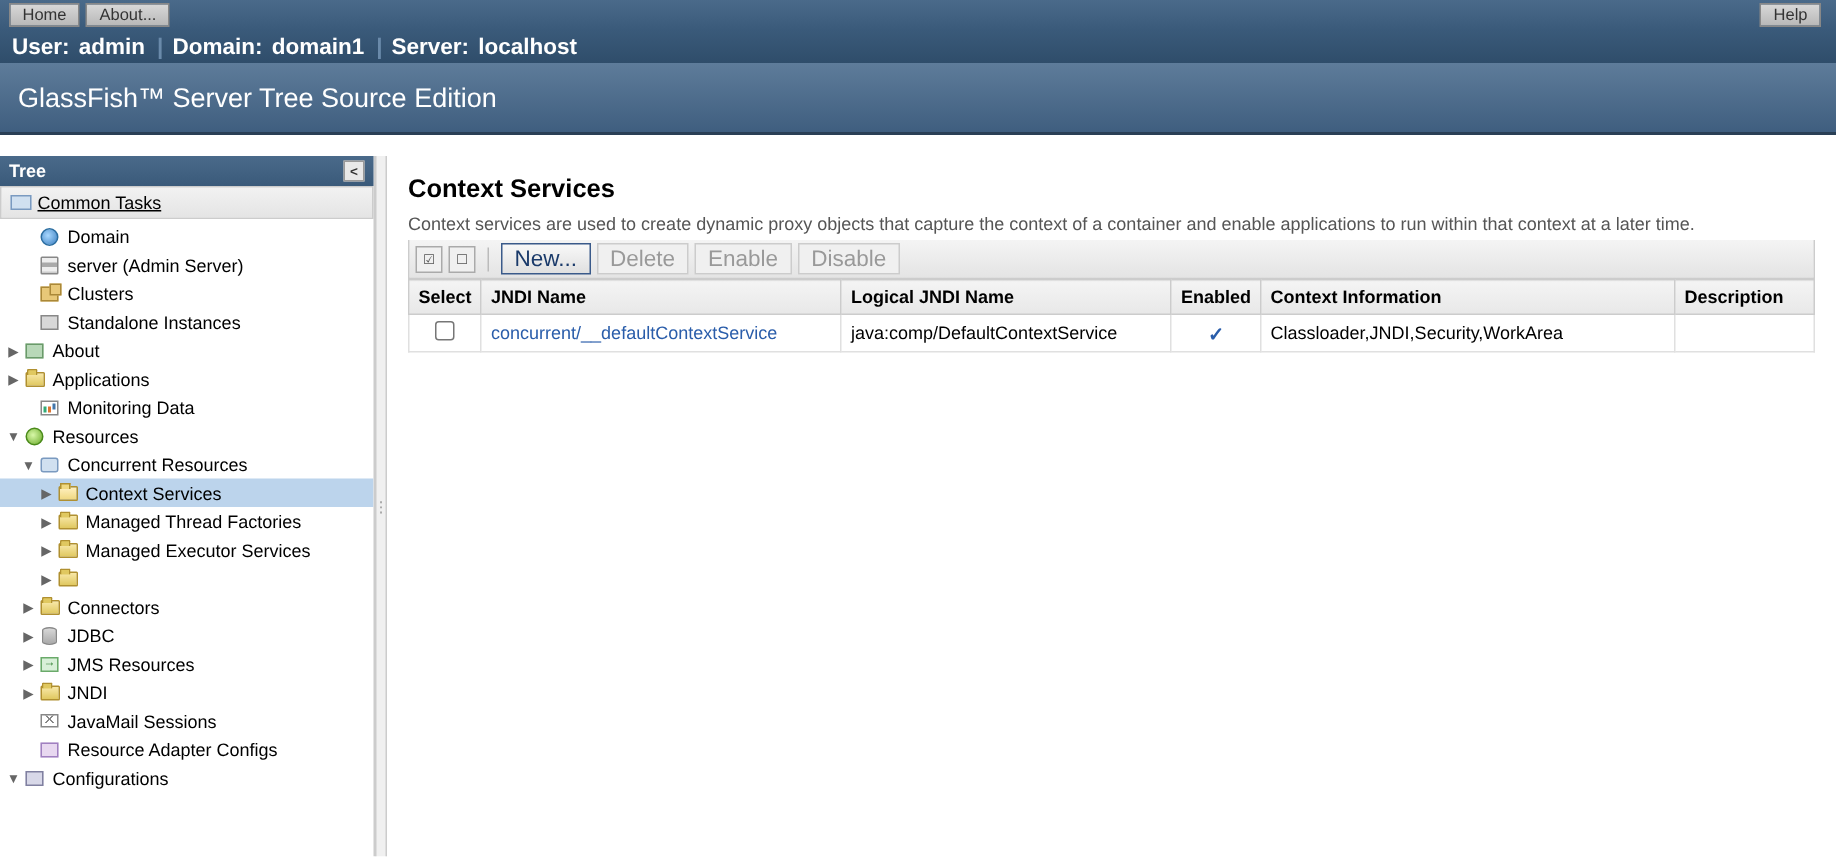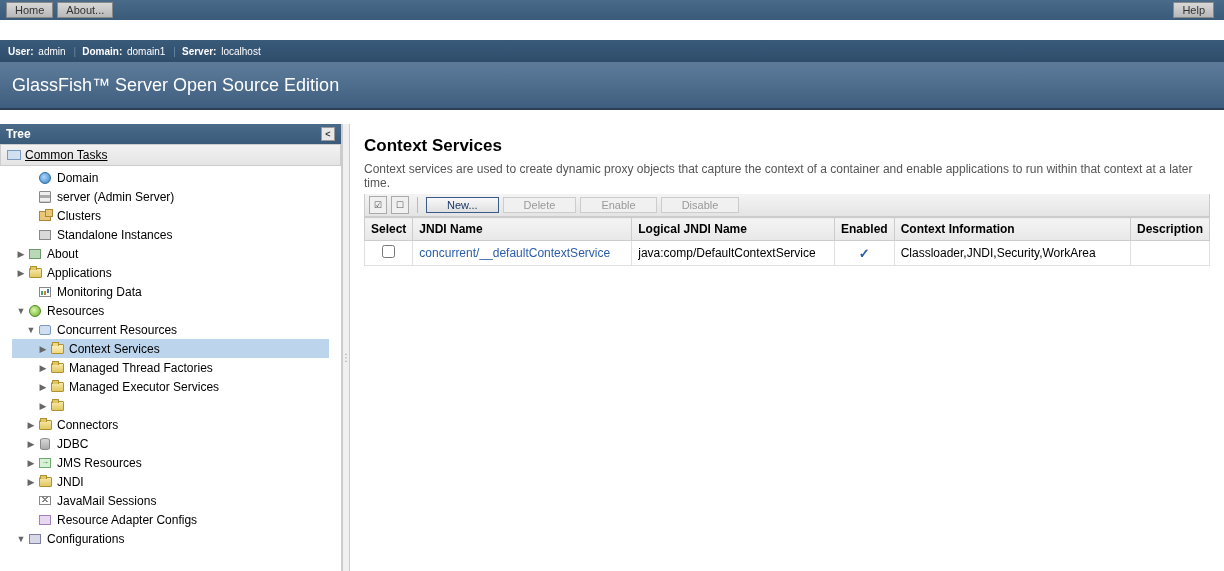--- a/index.html
+++ b/index.html
@@ -4,43 +4,43 @@
 <style>
 * { box-sizing: border-box; margin: 0; padding: 0; }
 body { font-family: Arial, sans-serif; font-size: 12px; width: 1224px; height: 571px; overflow: hidden; background: #fff; }
 
 
 .topbar { background: linear-gradient(to bottom, #4a6a8a, #3a5a7a); height: 20px; display: flex; align-items: center; padding: 0 6px; }
 .topbar-btn { background: linear-gradient(to bottom, #d8d8d8, #b8b8b8); border: 1px solid #888; font-size: 11px; padding: 1px 8px; margin-right: 4px; cursor: pointer; color: #333; height: 16px; line-height: 12px; }
 .topbar-spacer { flex: 1; }
 
 
-.infobar { background: linear-gradient(to bottom, #3a5a7a, #2f4d6a); color: #fff; height: 22px; display: flex; align-items: center; padding: 0 8px; font-size: 10px; font-weight: bold; margin-top: 20px; }
-.infobar span { margin-right: 2px; font-weight: normal; }
+.infobar { background: linear-gradient(to bottom, #3a5a7a, #2f4d6a); color: #fff; height: 22px; display: flex; align-items: center; padding: 0 8px; font-size: 15px; font-weight: bold; }
+.infobar span { margin-right: 2px; font-weight: bold; }
 .infobar .lbl { font-weight: bold; }
 .infobar .sep { margin: 0 6px; color: #6a8aaa; }
 
 
 .banner { background: linear-gradient(to bottom, #5e7c9a, #3f5e7f); color: #fff; height: 48px; display: flex; align-items: center; padding: 0 12px; border-bottom: 2px solid #2a3f55; }
 .banner h1 { font-size: 18px; font-weight: normal; }
 
 
 .gap { height: 14px; background: #fff; }
 
 
 .main { display: flex; height: 467px; }
 
 
-.sidebar { width: 342px; border-right: 1px solid #ccc; display: flex; flex-direction: column; background: #fff; position: relative; }
+.sidebar { width: 250px; border-right: 1px solid #ccc; display: flex; flex-direction: column; background: #fff; position: relative; }
 .tree-header { background: linear-gradient(to bottom, #4a6a8a, #3a5a7a); color: #fff; font-weight: bold; padding: 3px 6px; font-size: 12px; display: flex; align-items: center; justify-content: space-between; height: 20px; }
 .tree-header .collapse { width: 14px; height: 14px; background: #e8e8e8; border: 1px solid #999; display: flex; align-items: center; justify-content: center; font-size: 9px; color: #333; cursor: pointer; }
 .common-tasks { background: linear-gradient(to bottom, #f2f2f2, #e4e4e4); border: 1px solid #ccc; padding: 3px 6px; font-size: 12px; display: flex; align-items: center; gap: 4px; margin: 0; text-decoration: underline; }
 .common-tasks .icon { width: 14px; height: 10px; border: 1px solid #7a9ac0; background: #d0e0f0; }
 
-.tree { flex: 1; overflow-y: auto; padding: 2px 12px; }
+.tree { flex: 1; overflow-y: auto; padding: 2px 0; }
 .tree-node { display: flex; align-items: center; padding: 2px 4px; cursor: pointer; white-space: nowrap; font-size: 12px; height: 19px; }
 .tree-node.selected { background: #bcd4ec; }
 .tree-node .toggle { width: 10px; text-align: center; color: #666; font-size: 9px; margin-right: 1px; }
 .tree-node .icon { width: 16px; height: 14px; margin-right: 4px; flex-shrink: 0; display: inline-flex; align-items: center; justify-content: center; }
 .indent1 { padding-left: 14px; }
 .indent2 { padding-left: 26px; }
 
 
 .i-globe { width:12px; height:12px; border-radius:50%; background: radial-gradient(circle at 4px 4px, #a8d8ff, #3a7dbf); border:1px solid #2a6da0; }
 .i-server { width:12px; height:12px; background:#ccc; border:1px solid #888; border-radius:1px; box-shadow: inset 0 3px 0 #eee, inset 0 6px 0 #aaa, inset 0 9px 0 #eee; }
@@ -72,21 +72,21 @@
 
 
 .content { flex: 1; padding: 12px 14px; overflow: auto; }
 .content h2 { font-size: 17px; font-weight: bold; margin-bottom: 6px; color: #000; }
 .content .desc { font-size: 12px; color: #555; margin-bottom: 4px; }
 
 .panel-header { background: linear-gradient(to bottom, #4a6a8a, #3a5a7a); color: #fff; font-weight: bold; padding: 3px 8px; font-size: 12px; border: 1px solid #2a4a6a; }
 .toolbar { background: linear-gradient(#f4f4f4, #e4e4e4); border: 1px solid #ccc; border-top: none; padding: 2px 4px; display: flex; align-items: center; gap: 4px; }
 .tb-icon-btn { width: 18px; height: 18px; border: 1px solid #aaa; background: #f0f0f0; display:flex; align-items:center; justify-content:center; cursor:pointer; font-size:9px; color:#555; }
 .tb-sep { width:1px; height:16px; background:#bbb; margin:0 4px; }
-.tb-btn { background: linear-gradient(#f8f8f8, #e0e0e0); border: 1px solid #999; padding: 1px 20px; font-size: 11px; cursor: pointer; }
+.tb-btn { background: linear-gradient(#f8f8f8, #e0e0e0); border: 1px solid #999; padding: 1px 8px; font-size: 15px; cursor: pointer; }
 .tb-btn.primary { border-color: #3a5a8a; color:#1a3a6a; }
 .tb-btn.disabled { color: #999; border-color: #ccc; background: #f0f0f0; cursor: default; }
 
 .data-table { width: 100%; border-collapse: collapse; border: 1px solid #ccc; border-top: none; }
 .data-table th { background: linear-gradient(#f4f4f4,#e8e8e8); border: 1px solid #ccc; padding: 4px 6px; text-align: left; font-size: 12px; font-weight: bold; }
 .data-table td { border: 1px solid #e0e0e0; padding: 4px 6px; font-size: 12px; }
 .data-table .link { color: #2a5daa; cursor: pointer; }
 .check { color: #2a5daa; font-weight: bold; font-size: 13px; }
 .col-select { width: 46px; text-align: center; }
 .col-enabled { width: 58px; text-align: center; }
@@ -106,21 +106,21 @@
   <span>admin</span>
   <span class="sep">|</span>
   <span class="lbl">Domain:</span>&nbsp;
   <span>domain1</span>
   <span class="sep">|</span>
   <span class="lbl">Server:</span>&nbsp;
   <span>localhost</span>
 </div>
 
 <div class="banner">
-  <h1>GlassFish™ Server Open Source Edition</h1>
+  <h1>GlassFish™ Server Tree Source Edition</h1>
 </div>
 
 <div class="gap"></div>
 
 <div class="main">
   <div class="sidebar">
     <div class="tree-header">
       <span>Tree</span>
       <span class="collapse">&lt;</span>
     </div>

